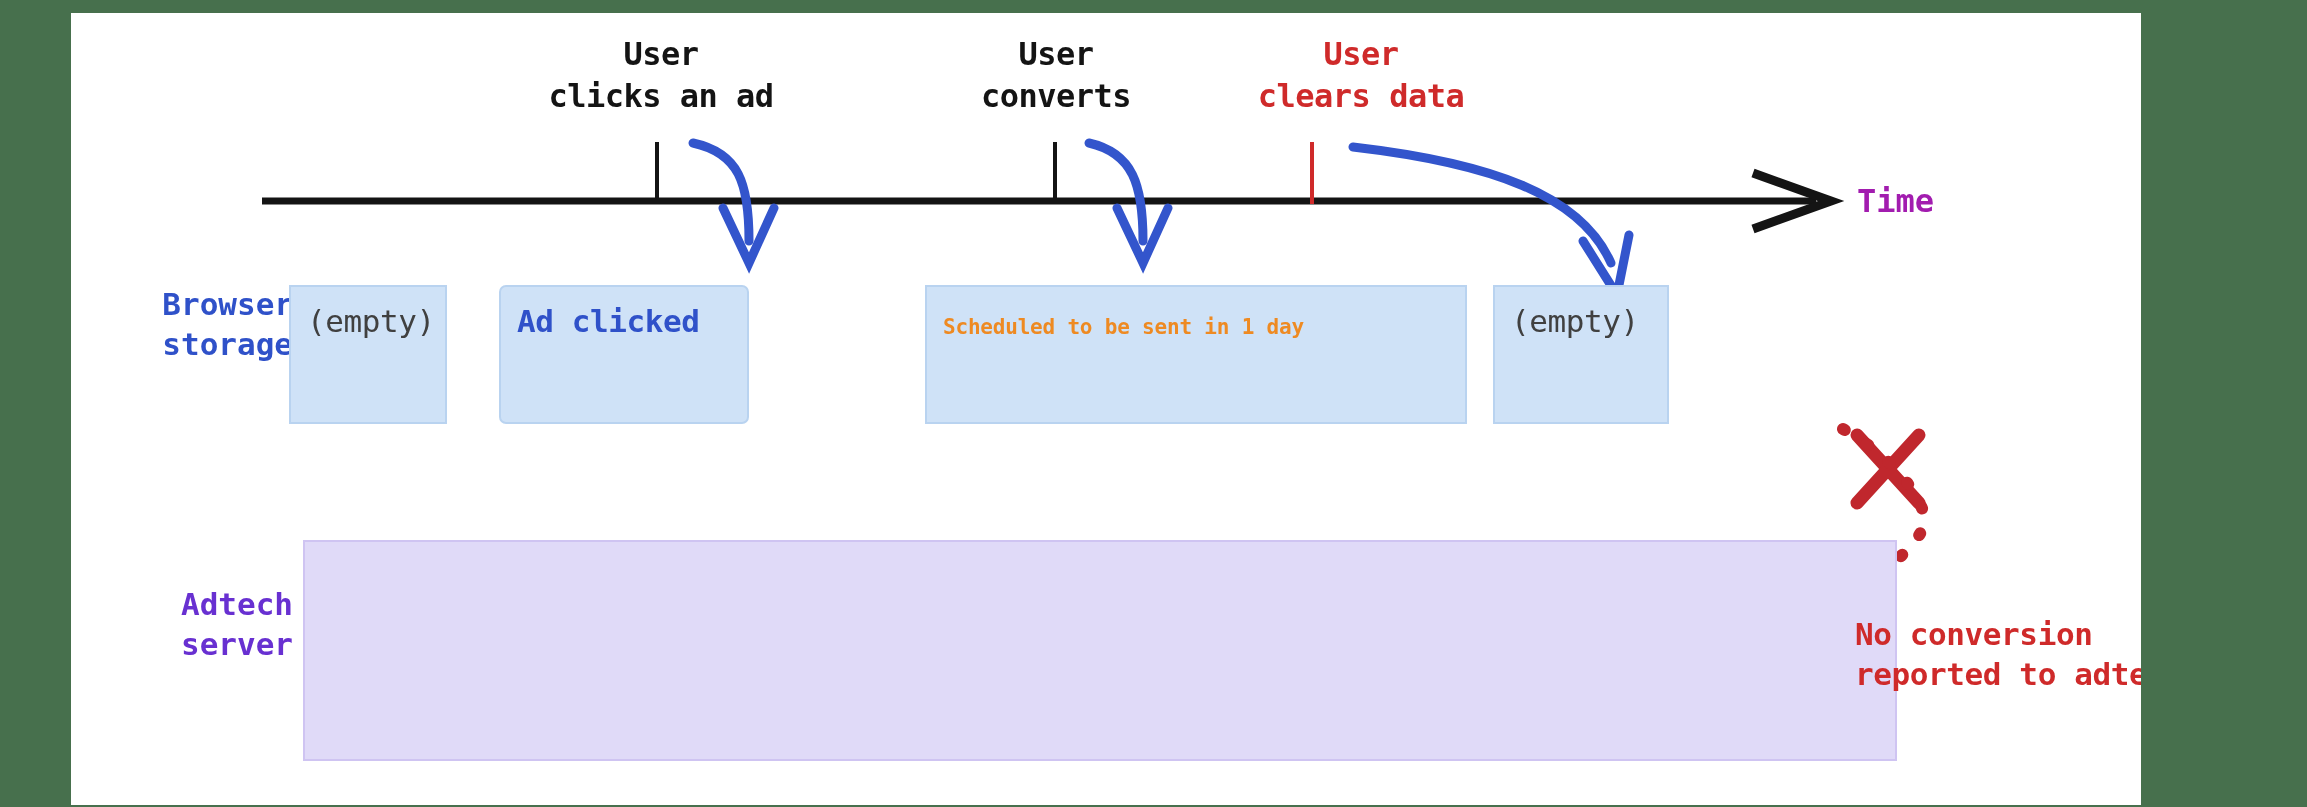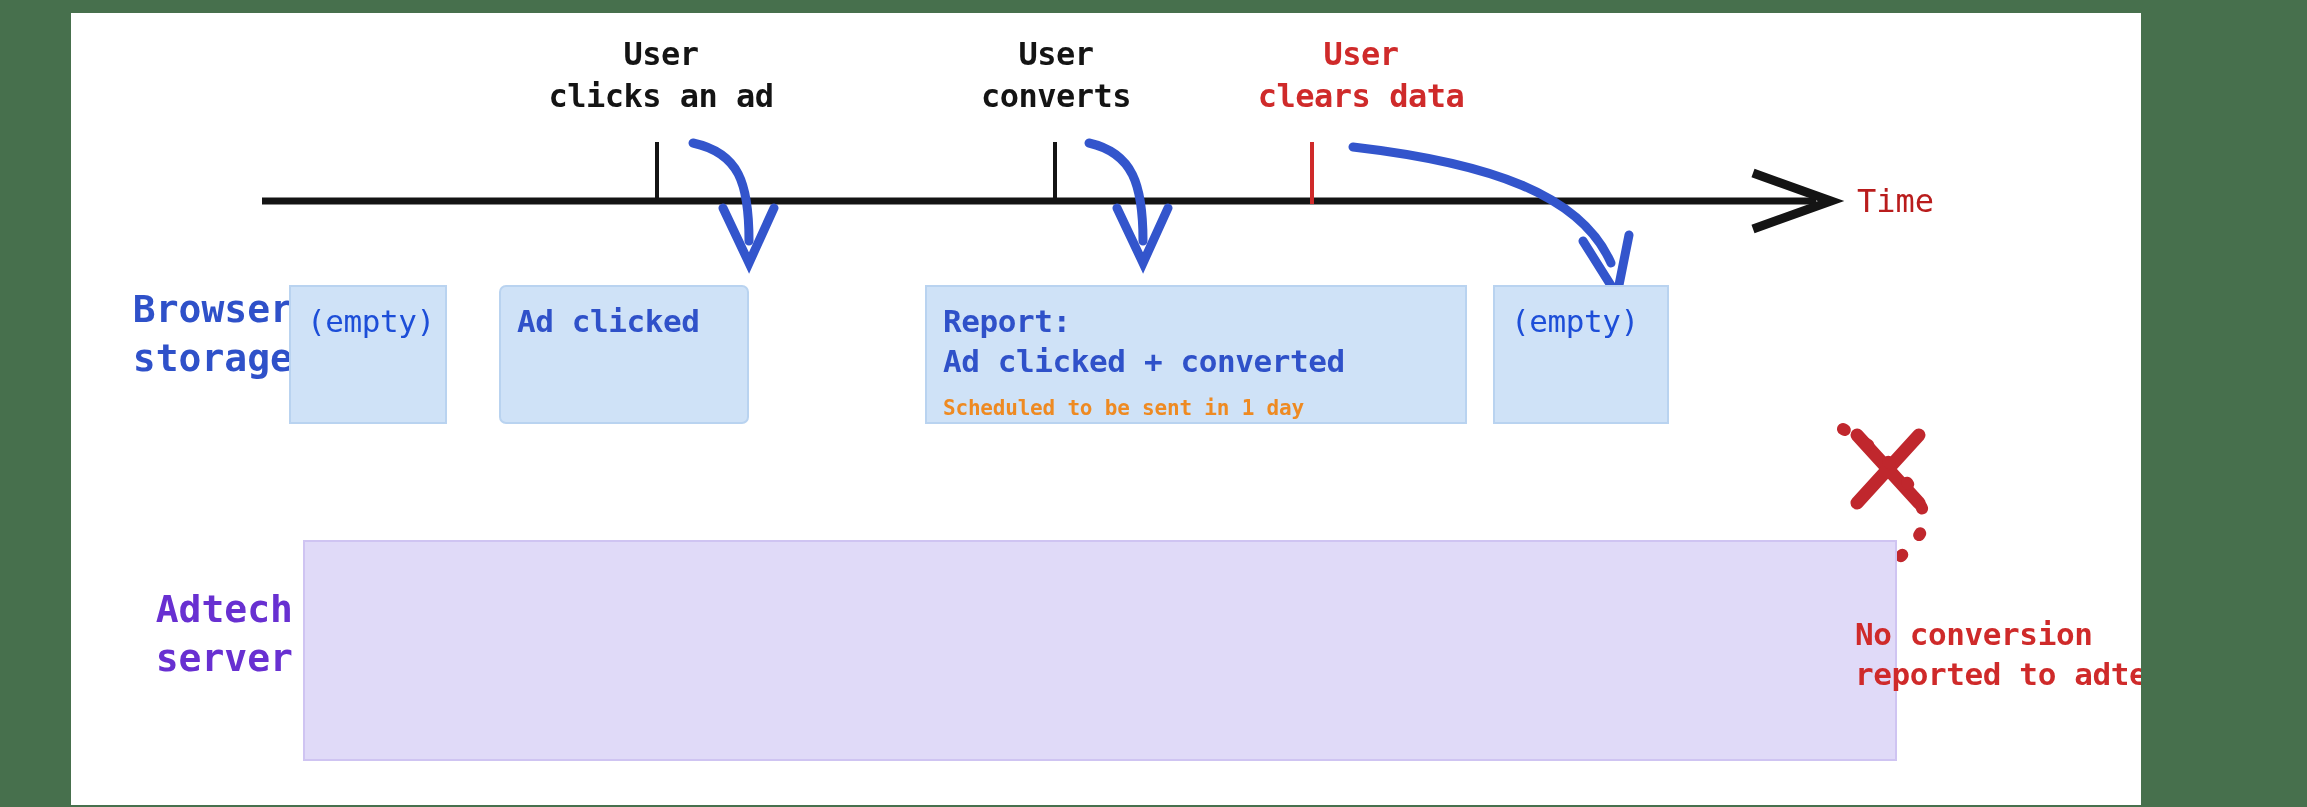--- a/index.html
+++ b/index.html
@@ -43,31 +43,31 @@
     line-height: 1.32;
     white-space: pre;
     letter-spacing: -0.5px;
   }
   .event-label.dark { color: #141414; }
   .event-label.red  { color: #cf2a2a; }
 
   .time-label {
     position: absolute;
     font-size: 32px;
-    font-weight: 400;
-    color: #b91c1c;
+    font-weight: 700;
+    color: #a21caf;
     letter-spacing: 0px;
     white-space: pre;
   }
 
   
   .row-label {
     position: absolute;
     text-align: right;
-    font-size: 38px;
+    font-size: 31px;
     font-weight: 700;
     line-height: 1.28;
     white-space: pre;
   }
   .row-label.browser { color: #2f51c9; }
   .row-label.adtech  { color: #6830d1; }
 
   
   .store-box {
     position: absolute;
@@ -76,21 +76,21 @@
     box-sizing: border-box;
     padding: 14px 16px 0 16px;
   }
   .box-text {
     font-size: 31px;
     font-weight: 700;
     line-height: 1.30;
     white-space: pre;
     letter-spacing: -0.4px;
   }
-  .box-text.empty  { color: #1d4ed8; font-weight: 400; }
+  .box-text.empty  { color: #404040; font-weight: 400; }
   .box-text.filled { color: #2f51c9; }
   .box-sub {
     margin-top: 14px;
     font-size: 21px;
     font-weight: 700;
     color: #ee8a22;
     white-space: pre;
     letter-spacing: -0.2px;
   }
 
@@ -178,22 +178,20 @@
 
     <div class="store-box" style="left:218px; top:272px; width:158px; height:139px;">
       <div class="box-text empty">(empty)</div>
     </div>
 
     <div class="store-box" style="left:428px; top:272px; width:250px; height:139px;border-radius:7px;">
       <div class="box-text filled">Ad clicked</div>
     </div>
 
     <div class="store-box" style="left:854px; top:272px; width:542px; height:139px;">
-      <div class="box-text filled">Report:
-Ad clicked + converted</div>
       <div class="box-sub">Scheduled to be sent in 1 day</div>
     </div>
 
     <div class="store-box" style="left:1422px; top:272px; width:176px; height:139px;">
       <div class="box-text empty">(empty)</div>
     </div>
 
     <div class="adtech-box" style="left:232px; top:527px; width:1594px; height:221px;"></div>
 
 

